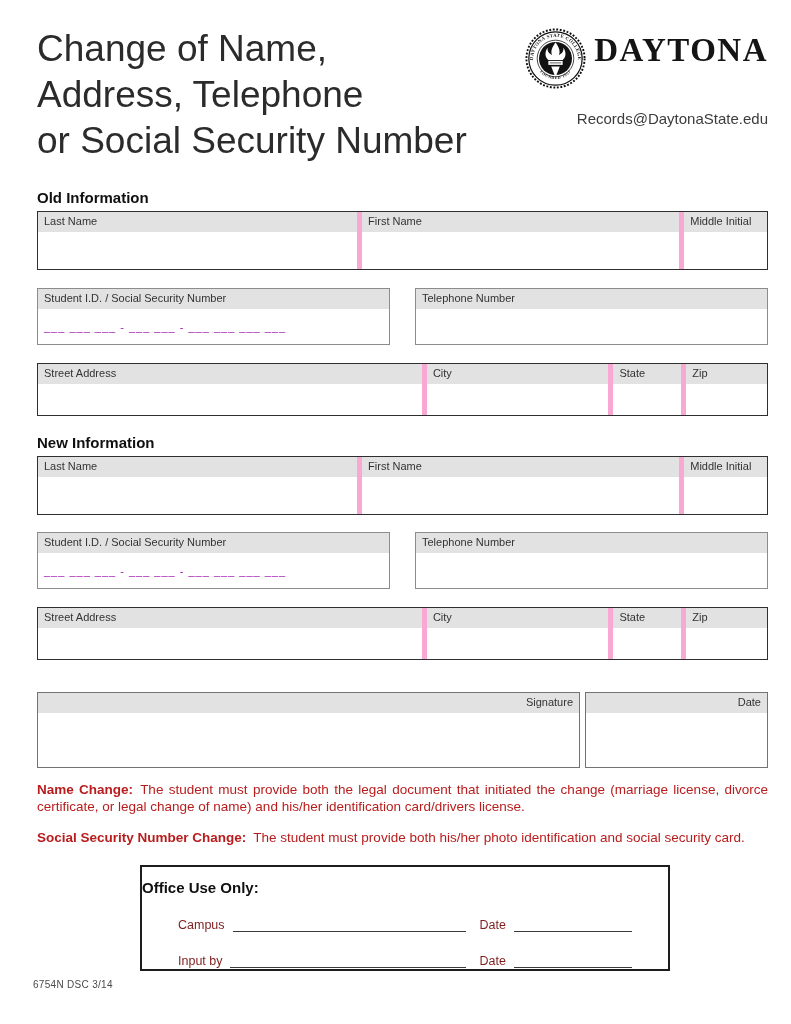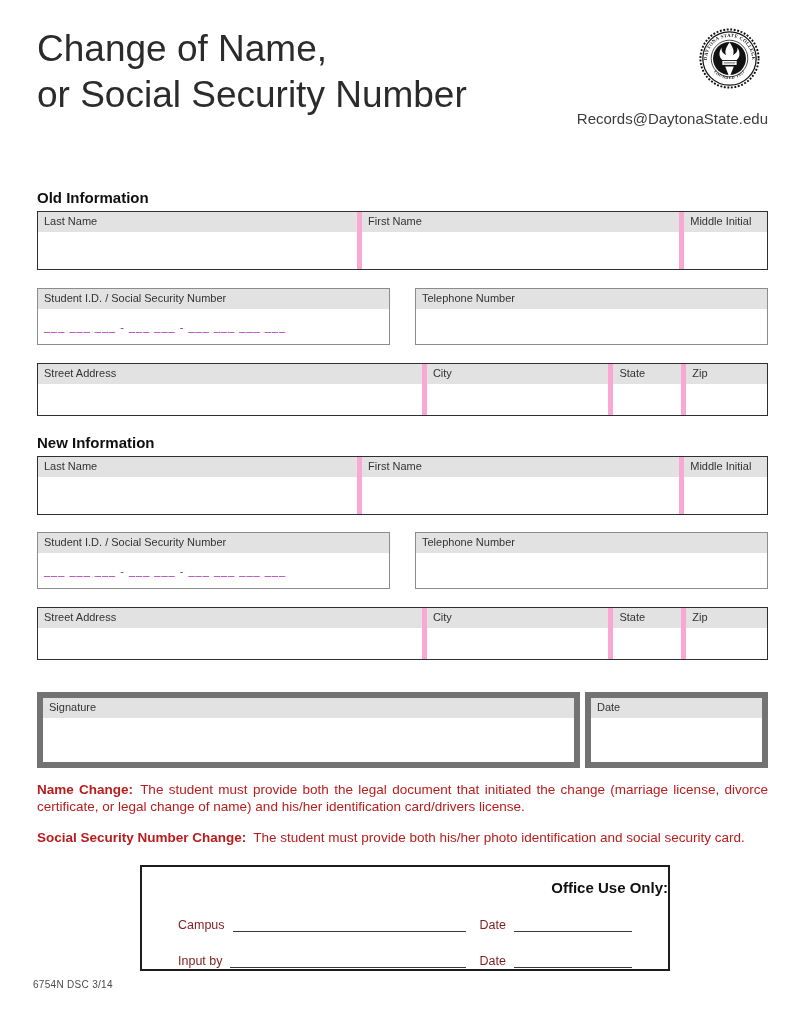--- a/index.html
+++ b/index.html
@@ -29,46 +29,47 @@
   .band{background:#e2e2e2;padding:3px 6px;font-size:11px;color:#333;height:20px;box-sizing:border-box;white-space:nowrap;overflow:hidden;}
   .fill-name{height:37px;} .fill-street{height:31px;} .fill-sig{height:55px;}
 
   
   .gray-row{display:flex;gap:25px;}
   .gbox{box-sizing:border-box;border:1px solid #8c8c8c;width:386px;height:57px;background:#fff;}
   .gbox .band{border-bottom:none;}
   .ssn-blanks{padding:12px 6px 2px 6px;font-size:11px;letter-spacing:1px;color:#a21caf;white-space:nowrap;}
   .phone-fill{height:36px;}
   .sig-row{display:flex;gap:5px;}
-  .sigbox{box-sizing:border-box;border:6px solid #737373;height:76px;background:#fff;}
+  .sigbox{box-sizing:border-box;border:1px solid #737373;height:76px;background:#fff;text-align:right;}
   .sigbox.sig{width:543px;} .sigbox.date{width:183px;}
 
   
   .note{font-size:13.5px;line-height:17px;color:#b91c1c;text-align:justify;}
   .note .lead{font-weight:700;margin-right:7px;}
 
   
   .office{box-sizing:border-box;margin-left:103px;width:530px;height:106px;border:2px solid #1d1d1d;background:#fff;}
-  .office-title{margin-top:12px;text-align:right;font-size:15px;font-weight:700;color:#101010;}
+  .office-title{margin-top:12px;text-align:left;font-size:15px;font-weight:700;color:#101010;}
   .office-row{display:flex;align-items:flex-end;margin:21px 36px 0 36px;font-size:12.5px;color:#7f1d1d;}
   .office-row .wline{flex:1;border-bottom:1px solid #3a3a3a;height:14px;margin-left:8px;}
   .office-row .dlabel{margin-left:14px;}
   .office-row .dline{width:118px;border-bottom:1px solid #3a3a3a;height:14px;margin-left:8px;}
 
   .footer{position:absolute;left:33px;top:979px;font-size:10px;color:#4a4a4a;letter-spacing:0.3px;text-align:right;}
 </style>
 </head>
 <body>
 
 <div class="page">
   <div class="content">
 
     <div class="header">
       <div class="title">
         <div>Change of Name,</div>
+        <div>Address, Telephone</div>
         <div>or Social Security Number</div>
       </div>
       <div class="logo-group">
         <div class="logo-row">
           <span>
             <svg width="61" height="61" viewBox="0 0 64 64">
               <circle cx="32" cy="32" r="30.5" fill="#fff" stroke="#111" stroke-width="2" stroke-dasharray="2 1.7"></circle>
               <circle cx="32" cy="32" r="28" fill="#fff" stroke="#111" stroke-width="1.3"></circle>
               <circle cx="32" cy="32" r="19.2" fill="#fff" stroke="#111" stroke-width="0.8"></circle>
               <defs>
@@ -82,20 +83,21 @@
                 <textPath href="#arcBot" startOffset="50%" text-anchor="middle">FOUNDED 1957</textPath>
               </text>
               <circle cx="32" cy="32" r="17.3" fill="#121212"></circle>
               <path d="M32 15 C28.5 20.5 26.5 24.5 28.5 28.5 C24.5 26.5 23.2 23.5 23.8 20.5 C20.5 25.5 20.8 30.5 24.5 33.5 L39.5 33.5 C43.2 30.5 43.5 25.5 40.2 20.5 C40.8 23.5 39.5 26.5 35.5 28.5 C37.5 24.5 35.5 20 32 15 Z" fill="#fff"></path>
               <rect x="24.5" y="34.5" width="15" height="4.2" fill="#fff"></rect>
               <line x1="26" y1="36.6" x2="38" y2="36.6" stroke="#121212" stroke-width="0.7"></line>
               <path d="M27.5 40.5 L36.5 40.5 L32.9 49.5 L31.1 49.5 Z" fill="#fff"></path>
             </svg>
           </span>
           <div class="wordmark">
+            <div class="l1">DAYTONA</div>
           </div>
         </div>
         <div class="email">Records@DaytonaState.edu</div>
       </div>
     </div>
 
     <div class="sec-h mt23">Old Information</div>
 
     <div class="tbl">
       <div class="cell" style="width:325px;">

